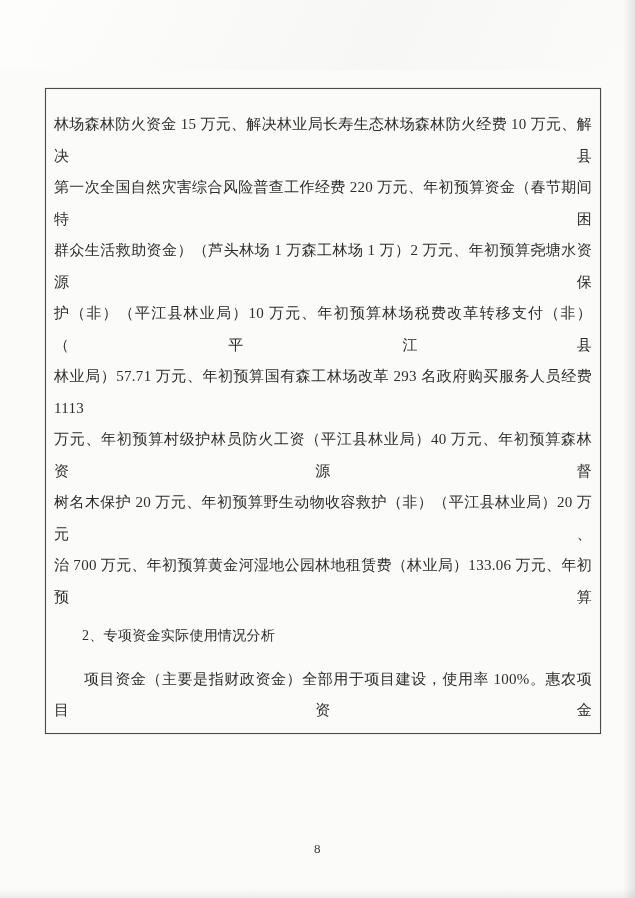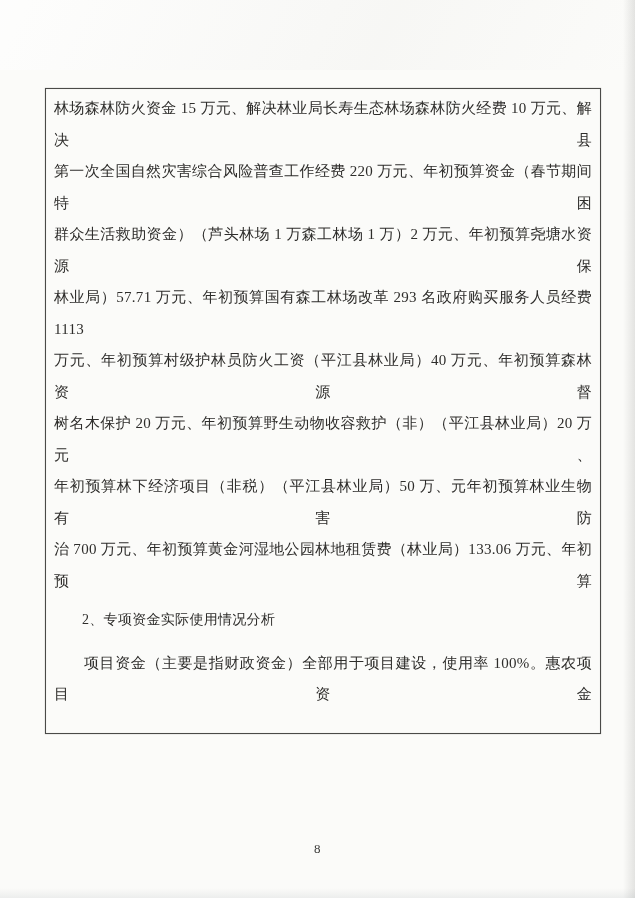--- a/index.html
+++ b/index.html
@@ -32,21 +32,21 @@
     position:absolute;top:0;left:0;width:100%;height:70px;
     background:linear-gradient(115deg,rgba(255,255,255,.6) 0%,rgba(235,235,232,.25) 60%,rgba(255,255,255,0) 100%);
     pointer-events:none;
   }
   .content-frame{
     position:absolute;
     left:45px;top:88px;
     width:556px;height:646px;
     border:1.6px solid var(--frame);
     box-shadow:0 0 1px rgba(60,60,60,.45), inset 0 0 1px rgba(60,60,60,.25);
-    padding:4px 8px 0 8px;
+    padding:20px 8px 0 8px;
     background:transparent;
   }
   .para{width:100%;}
   .line{
     line-height:31.5px;
     font-size:15px;
     letter-spacing:.3px;
     text-align:justify;
     text-align-last:justify;
     text-justify:inter-character;
@@ -80,24 +80,24 @@
 <div class="scan-tint-top"></div>
 <div class="scan-edge-right"></div>
 <div class="scan-edge-bottom"></div>
 
 <div class="content-frame">
 
   <div class="para">
       <div class="line">林场森林防火资金 15 万元、解决林业局长寿生态林场森林防火经费 10 万元、解决县</div>
       <div class="line">第一次全国自然灾害综合风险普查工作经费 220 万元、年初预算资金（春节期间特困</div>
       <div class="line">群众生活救助资金）（芦头林场 1 万森工林场 1 万）2 万元、年初预算尧塘水资源保</div>
+      <div class="line">护（非）（平江县林业局）10 万元、年初预算林场税费改革转移支付（非）（平江县</div>
       <div class="line">林业局）57.71 万元、年初预算国有森工林场改革 293 名政府购买服务人员经费 1113</div>
       <div class="line">万元、年初预算村级护林员防火工资（平江县林业局）40 万元、年初预算森林资源督</div>
       <div class="line">树名木保护 20 万元、年初预算野生动物收容救护（非）（平江县林业局）20 万元、</div>
-      <div class="line">年初预算林下经济项目（非税）（平江县林业局）50 万、元年初预算林业生物有害防</div>
       <div class="line">治 700 万元、年初预算黄金河湿地公园林地租赁费（林业局）133.06 万元、年初预算</div>
     </div>
 
   <p class="section-heading">2、专项资金实际使用情况分析</p>
 
   <div class="para">
       <div class="line indent">项目资金（主要是指财政资金）全部用于项目建设，使用率 100%。惠农项目资金</div>
     </div>
 
 </div>

